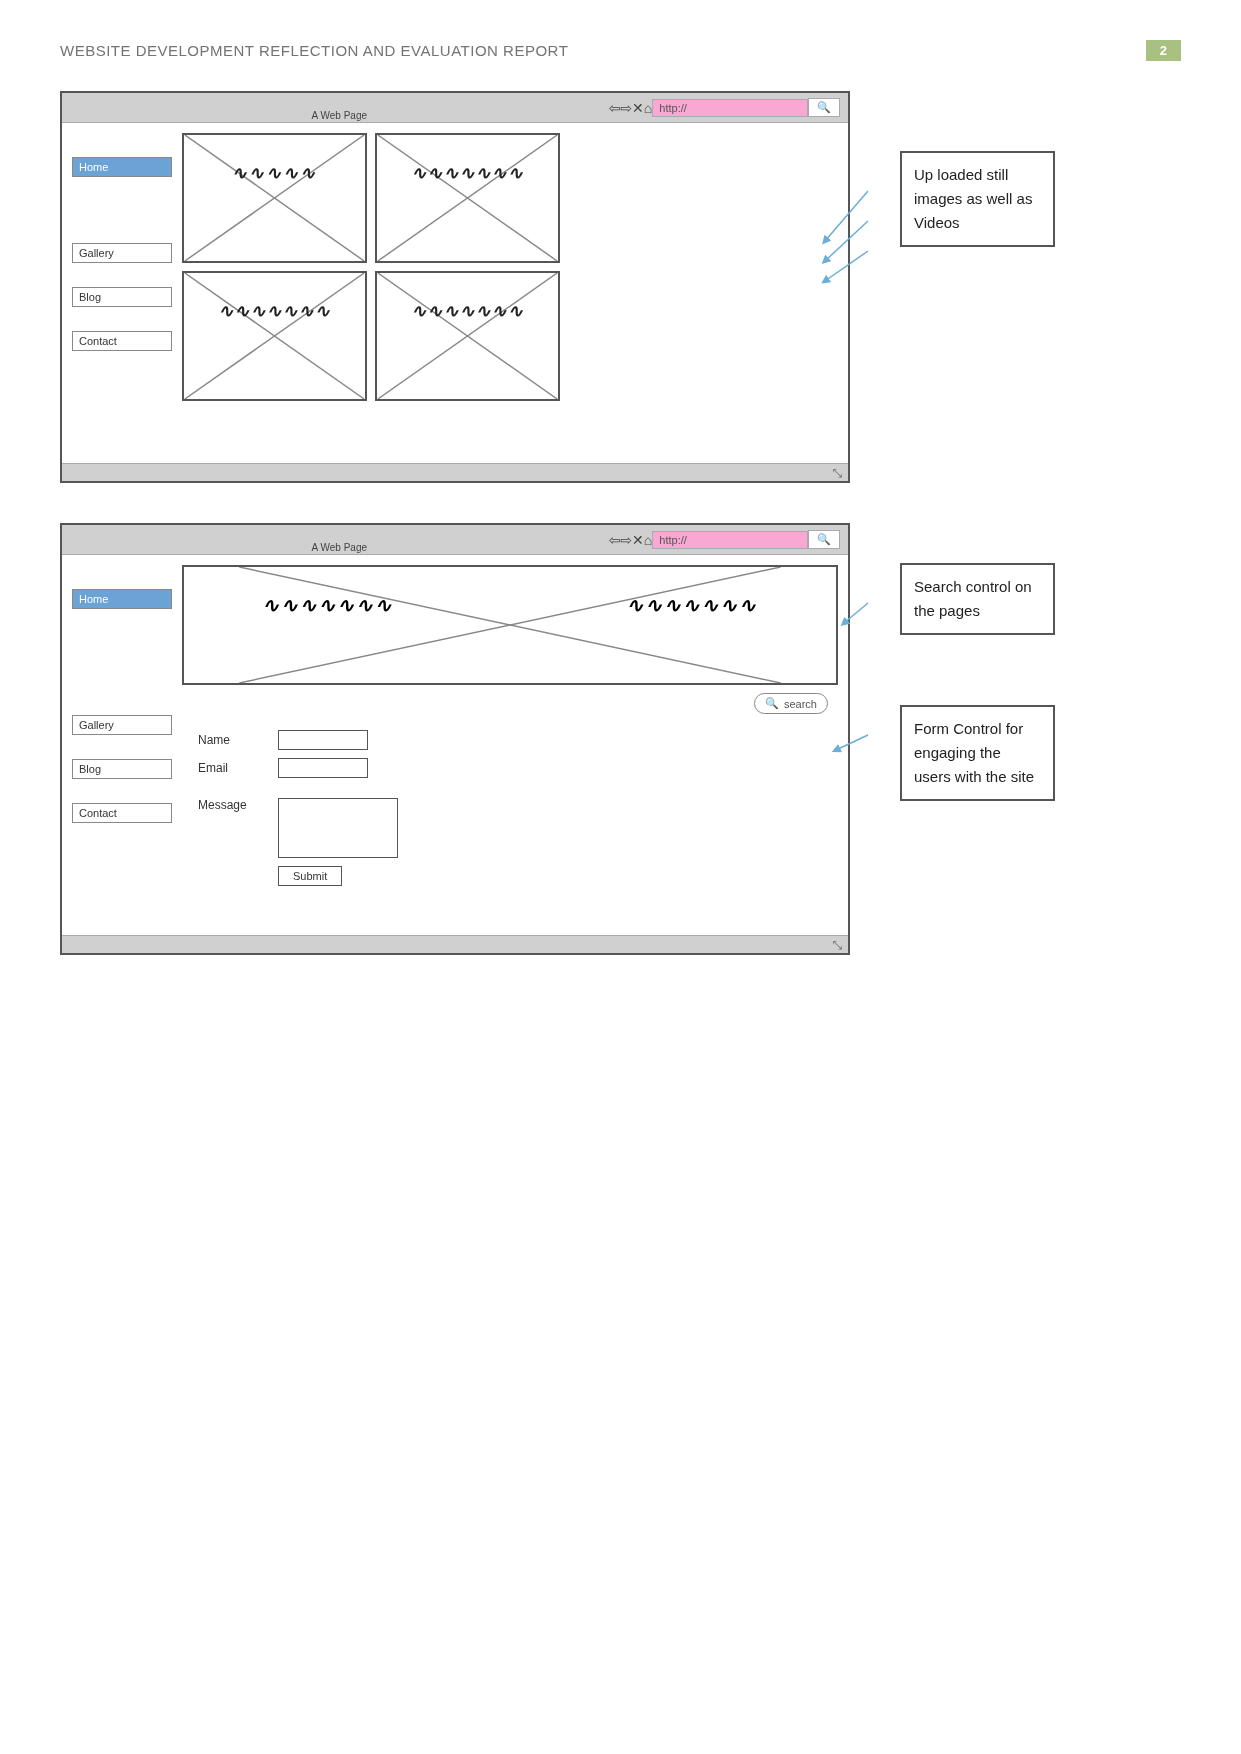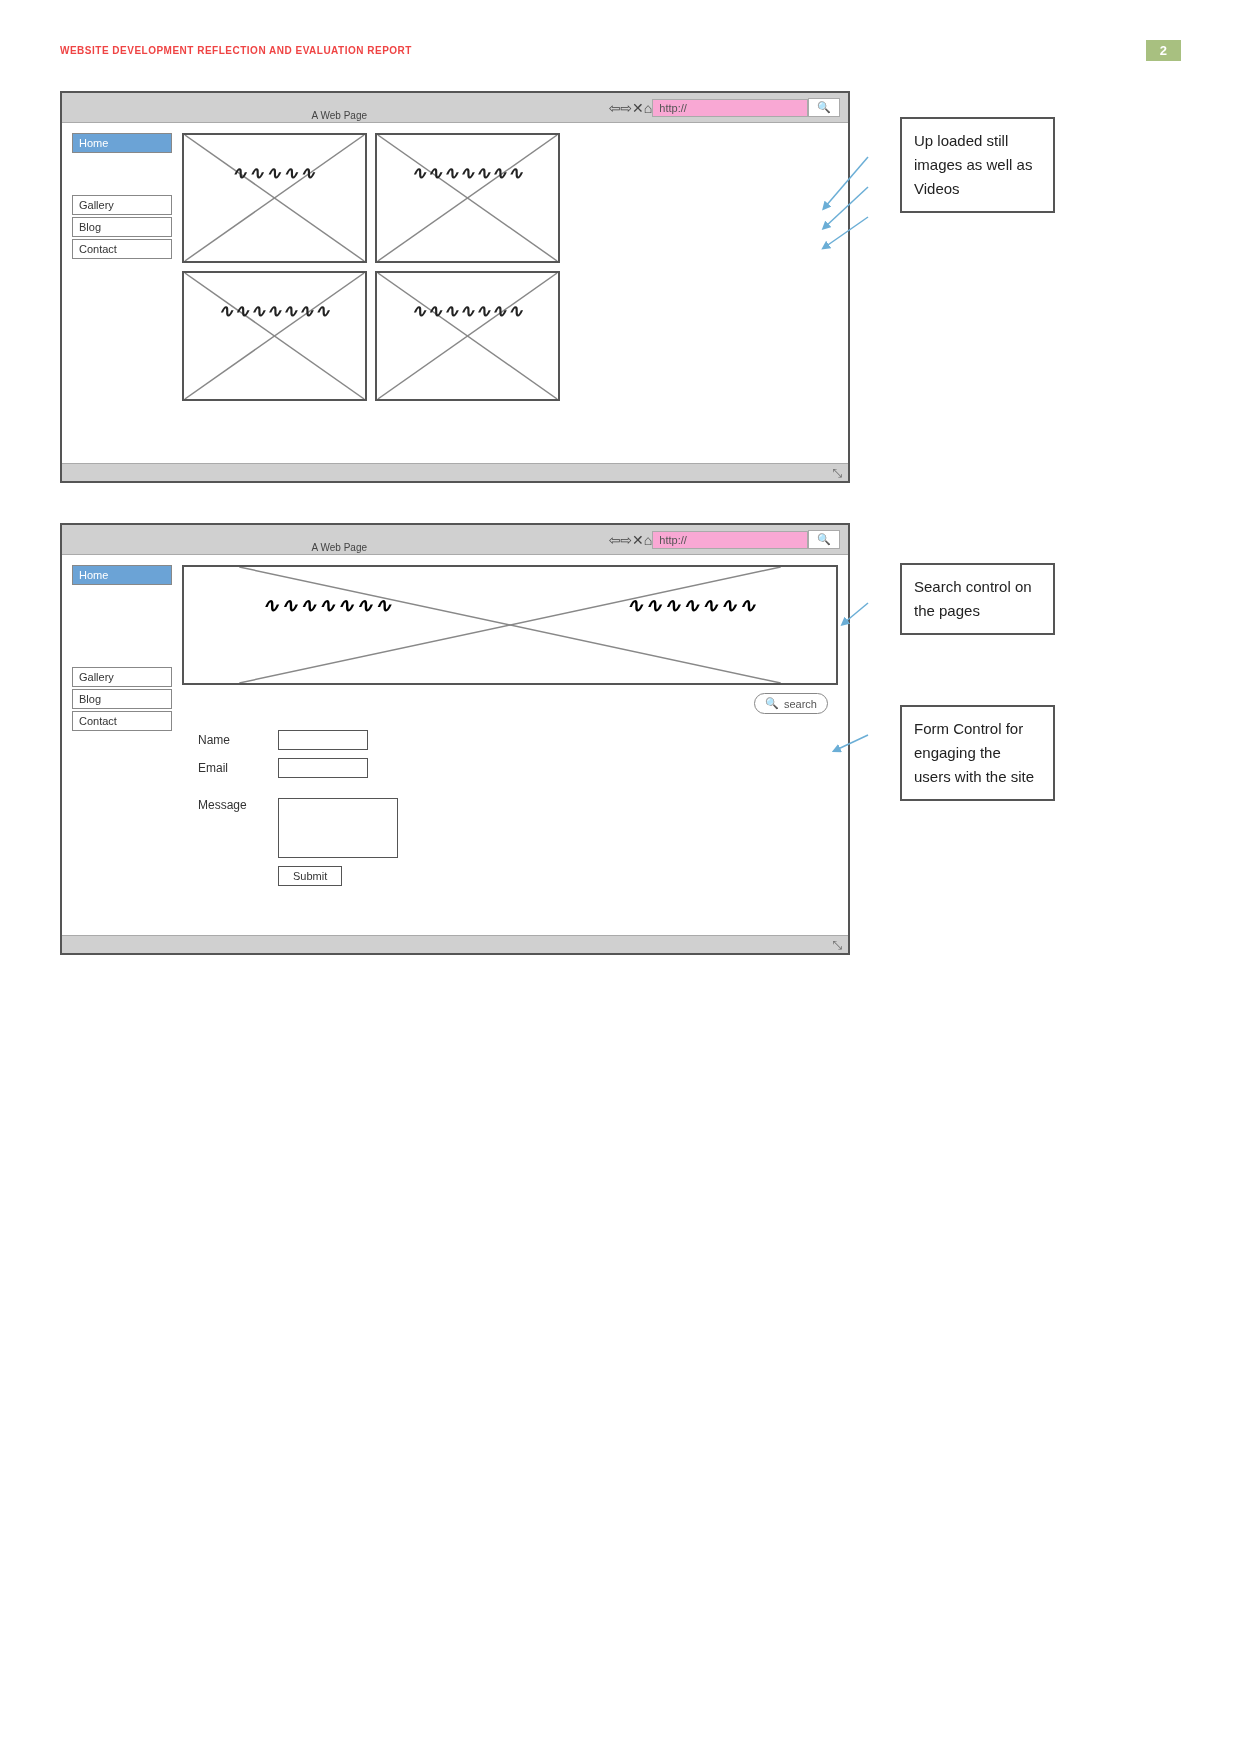--- a/index.html
+++ b/index.html
@@ -13,24 +13,24 @@
     }
 
     
     .page-header {
       display: flex;
       justify-content: space-between;
       align-items: center;
       margin-bottom: 30px;
     }
     .report-title {
-      font-size: 10px;
-      font-weight: bold;
+      font-size: 15px;
+      font-weight: normal;
       letter-spacing: 0.5px;
-      color: #ef4444;
+      color: #737373;
     }
     .page-number-badge {
       background: #a8c080;
       color: #fff;
       font-size: 13px;
       font-weight: bold;
       padding: 3px 14px;
     }
 
     
@@ -100,20 +100,21 @@
       width: 100px;
       flex-shrink: 0;
     }
     .nav-item {
       border: 1px solid #888;
       padding: 3px 6px;
       font-size: 11px;
       color: #333;
       margin-bottom: 2px;
       background: #fff;
+      margin-top: 24px;
     }
     .nav-item.active {
       background: #6ba3d6;
       color: #fff;
     }
 
     
     .content-area {
       flex: 1;
       display: flex;
@@ -337,21 +338,21 @@
             </div>
           </div>
         </div>
       </div>
 
       <div class="browser-footer">
         <span class="resize-icon">⤡</span>
       </div>
     </div>
 
-    <div style="display:flex;flex-direction:column;align-items:flex-start;margin-left:20px;margin-top:26px;position:relative;">
+    <div style="display:flex;flex-direction:column;align-items:flex-start;margin-left:20px;margin-top:60px;position:relative;">
 
       <svg width="50" height="200" style="position:absolute;left:-50px;top:10px;">
         <line x1="48" y1="30" x2="5" y2="80" stroke="#6baed6" stroke-width="1.5" marker-end="url(#arr1)"></line>
         <line x1="48" y1="60" x2="5" y2="100" stroke="#6baed6" stroke-width="1.5" marker-end="url(#arr1)"></line>
         <line x1="48" y1="90" x2="5" y2="120" stroke="#6baed6" stroke-width="1.5" marker-end="url(#arr1)"></line>
         <defs>
           <marker id="arr1" markerWidth="6" markerHeight="6" refX="3" refY="3" orient="auto">
             <path d="M0,0 L6,3 L0,6 Z" fill="#6baed6"></path>
           </marker>
         </defs>

